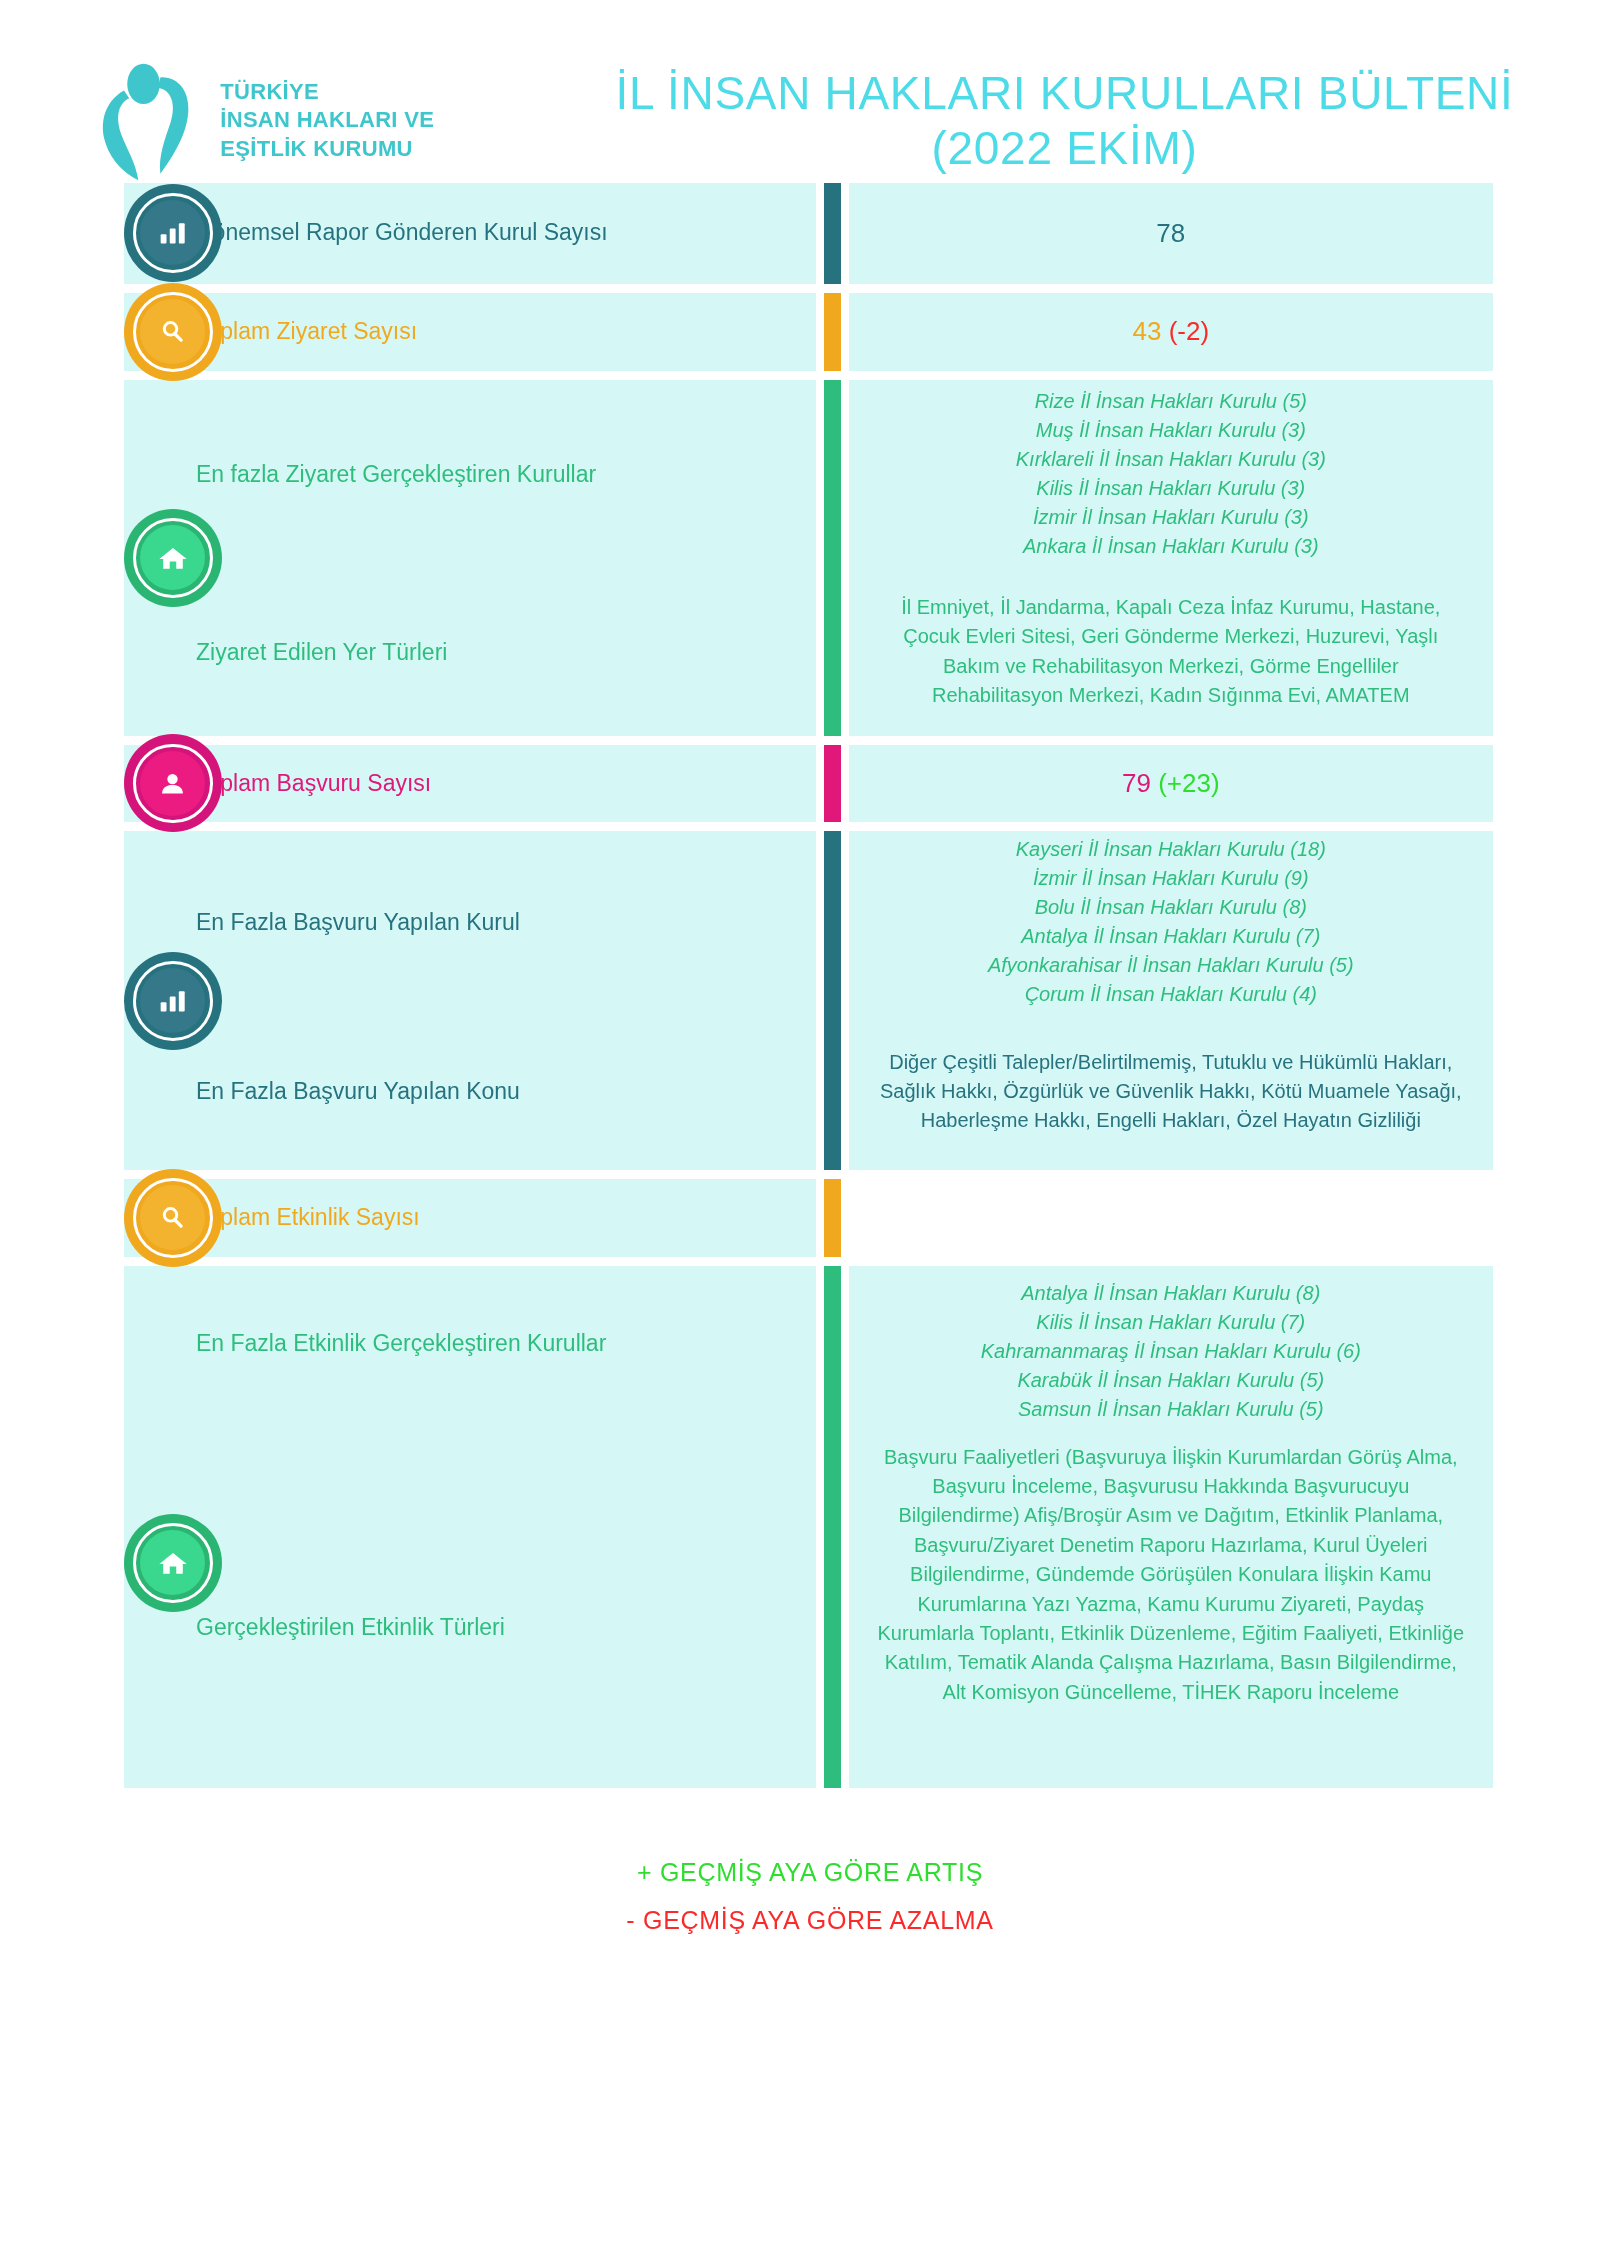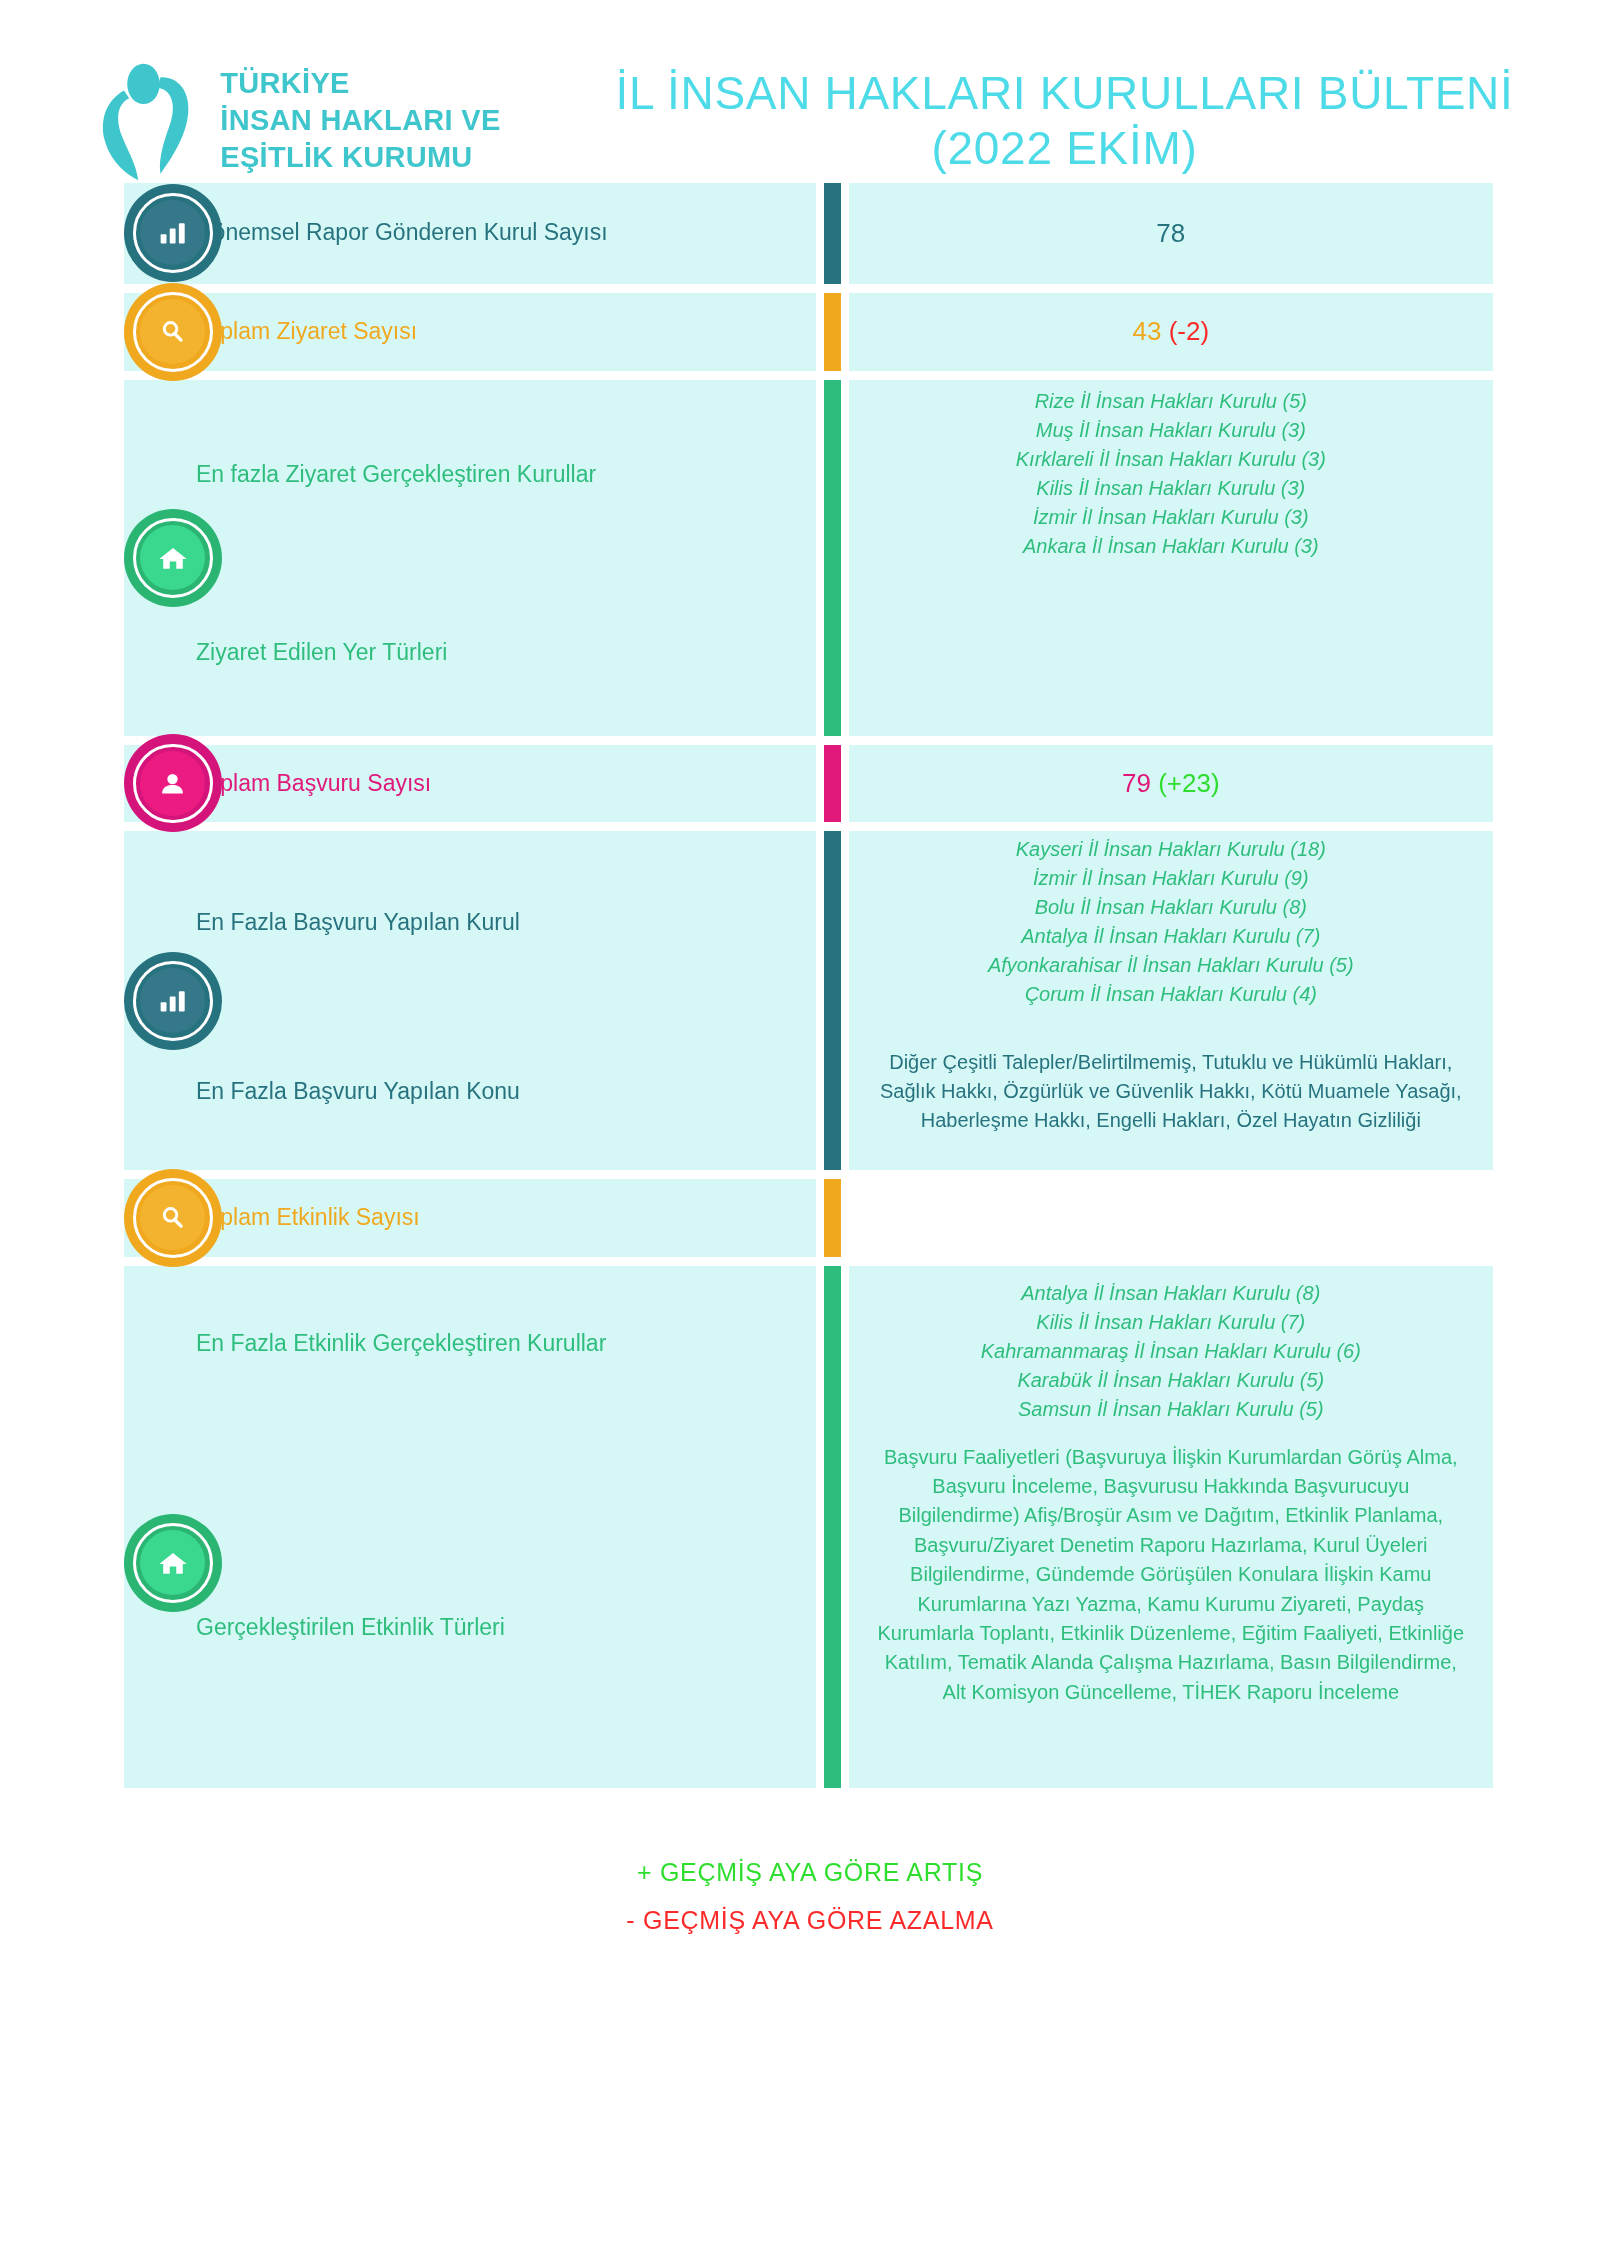--- a/index.html
+++ b/index.html
@@ -33,21 +33,21 @@
   }
   .logo-mark {
     width: 104px;
     height: 124px;
     flex: 0 0 auto;
     margin-right: 18.3px;
   }
   .logo-text {
     font-weight: bold;
     color: #3ec6cc;
-    font-size: 29px;
+    font-size: 22px;
     line-height: 1.28;
     letter-spacing: 0.3px;
   }
   .logo-text div { white-space: nowrap; }
 
   .title-block {
     flex: 1 1 auto;
     text-align: center;
     color: #4ddbe8;
     padding-right: 85px;
@@ -273,20 +273,23 @@
     <div class="divider" style="background:#2fbd7e;"></div>
     <div class="right-cell" style="justify-content:flex-start;padding-top:0;">
       <div style="height:189px;display:flex;flex-direction:column;justify-content:center;">
         <div class="list-line">Rize İl İnsan Hakları Kurulu (5)</div>
         <div class="list-line">Muş İl İnsan Hakları Kurulu (3)</div>
         <div class="list-line">Kırklareli İl İnsan Hakları Kurulu (3)</div>
         <div class="list-line">Kilis İl İnsan Hakları Kurulu (3)</div>
         <div class="list-line">İzmir İl İnsan Hakları Kurulu (3)</div>
         <div class="list-line">Ankara İl İnsan Hakları Kurulu (3)</div>
       </div>
+      <div style="height:166px;display:flex;flex-direction:column;justify-content:center;max-width:627px;">
+        <div class="para" style="color:#2fbd7e;">İl Emniyet, İl Jandarma, Kapalı Ceza İnfaz Kurumu, Hastane, Çocuk Evleri Sitesi, Geri Gönderme Merkezi, Huzurevi, Yaşlı Bakım ve Rehabilitasyon Merkezi, Görme Engelliler Rehabilitasyon Merkezi, Kadın Sığınma Evi, AMATEM</div>
+      </div>
     </div>
   </div>
 
   <div class="band" style="height:77px;">
     <div class="badge" style="top:-10.4px;">
       <div class="ring" style="background:#d4147a;"></div>
       <div class="disc" style="background:#ec1b82;">
         <svg width="29" height="26" viewBox="0 0 44 40" aria-hidden="true">
           <circle cx="22" cy="14" r="8" fill="#fff"></circle>
           <path d="M6 36 C6 27 13 23 22 23 C31 23 38 27 38 36 Z" fill="#fff"></path>

